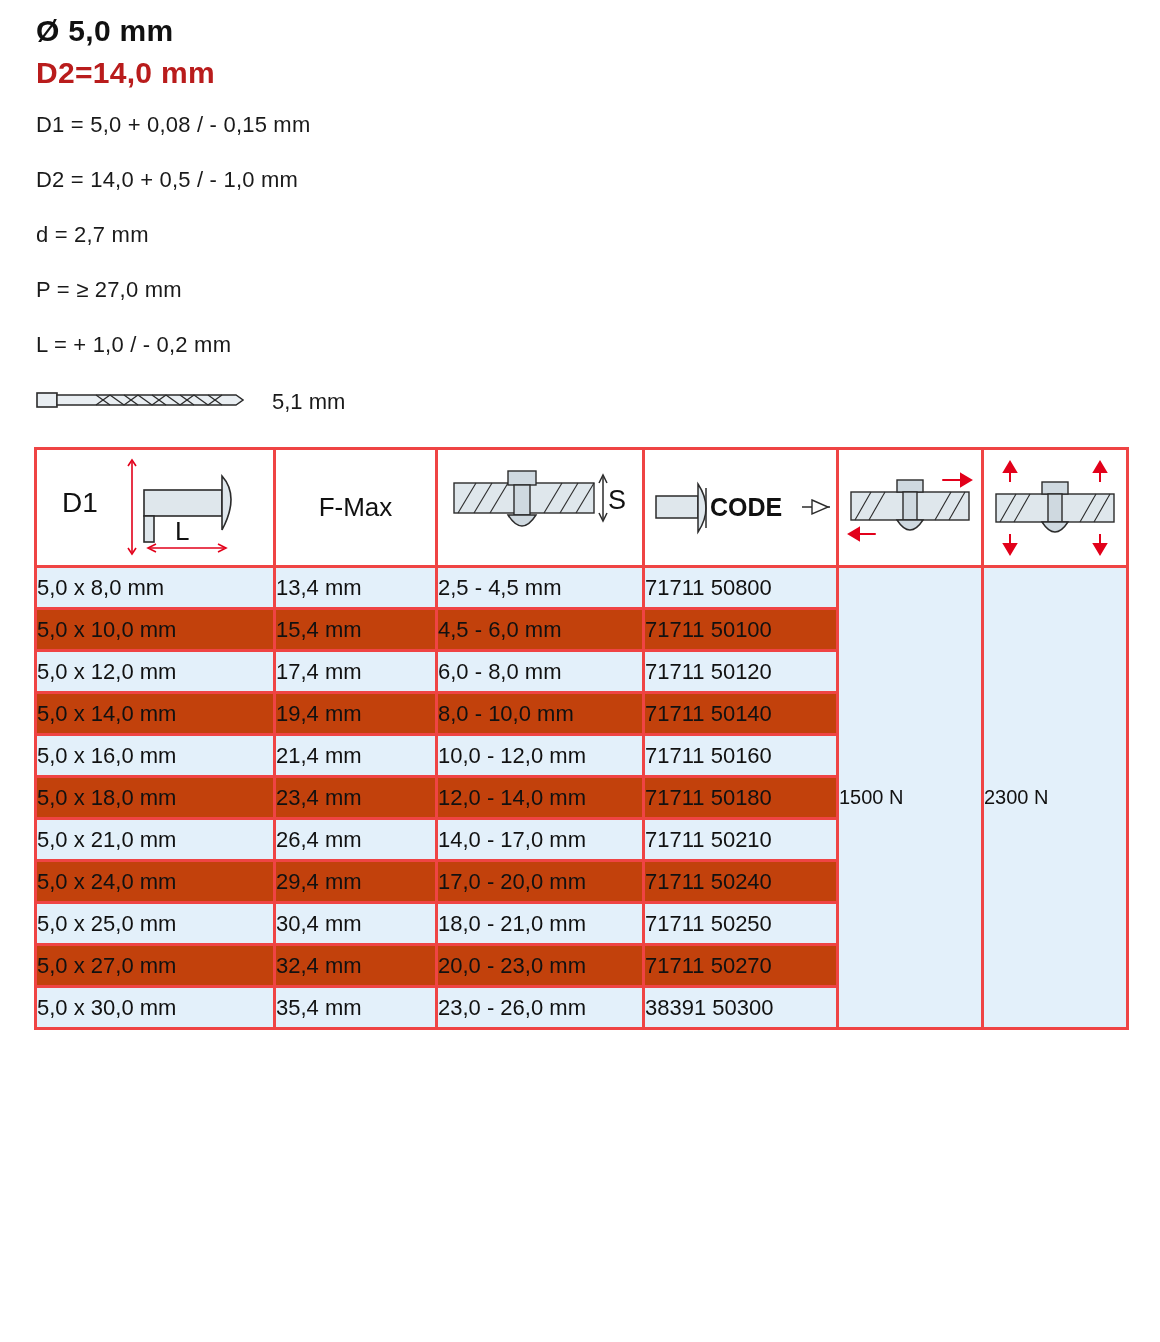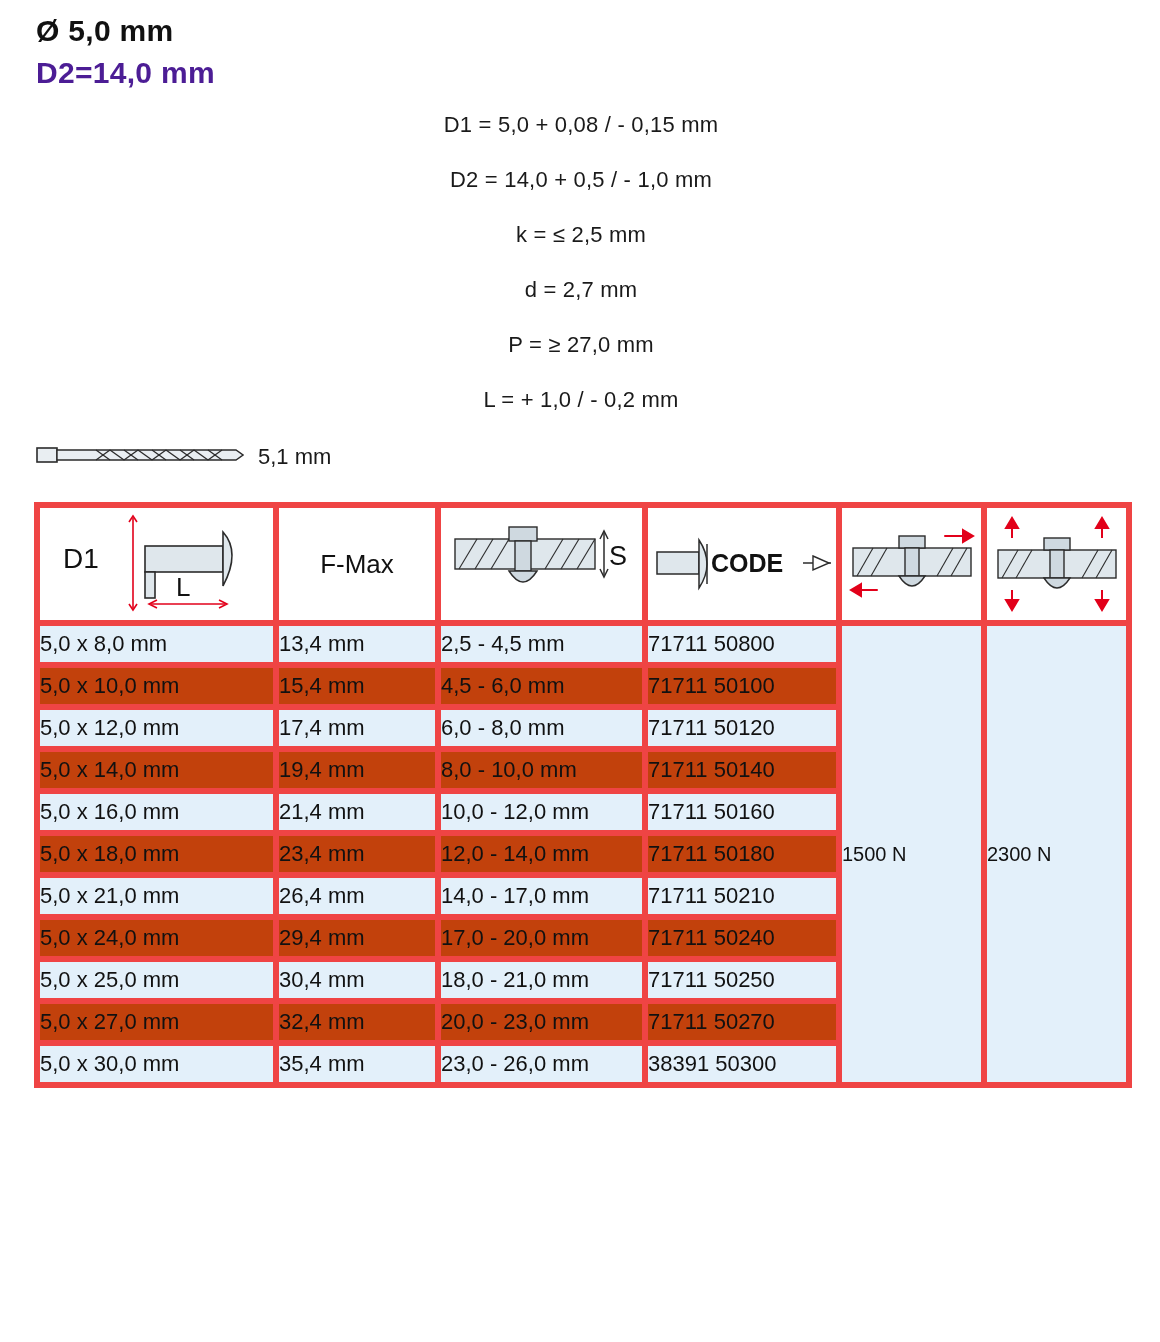--- a/index.html
+++ b/index.html
@@ -24,48 +24,47 @@
     font-weight: bold;
     letter-spacing: 0.3px;
     margin: 0 0 8px 2px;
     color: #111;
   }
   .title-sub {
     font-size: 30px;
     font-weight: bold;
     letter-spacing: 0.3px;
     margin: 0 0 22px 2px;
-    color: #4c1d95;
+    color: #b91c1c;
   }
   .spec-line {
     font-size: 22px;
     margin: 0 0 29px 2px;
     color: #1a1a1a;
     letter-spacing: 0.2px;
-    text-align: center;
   }
   .drill-row {
     display: flex;
     align-items: center;
     margin: 10px 0 30px 2px;
-    gap: 14px;
+    gap: 28px;
   }
   .drill-icon { flex: 0 0 auto; }
   .drill-label {
     font-size: 22px;
     color: #1a1a1a;
   }
 
   table.rivet {
     border-collapse: collapse;
     width: 1092px;
     table-layout: fixed;
   }
   table.rivet td, table.rivet th {
-    border: 6px solid #ef4444;
+    border: 3px solid #ef4444;
     padding: 0;
     vertical-align: middle;
   }
   thead th {
     height: 118px;
     background: #ffffff;
     font-weight: normal;
   }
   .hdr-fmax {
     font-size: 26px;
@@ -95,21 +94,20 @@
 <body>
 
 <div class="page">
   <div class="inner">
 
     <div class="title-main">Ø 5,0 mm</div>
     <div class="title-sub">D2=14,0 mm</div>
 
     <div class="spec-line">D1 = 5,0 + 0,08 / - 0,15 mm</div>
     <div class="spec-line">D2 = 14,0 + 0,5 / - 1,0 mm</div>
-    <div class="spec-line">k = ≤ 2,5 mm</div>
     <div class="spec-line">d = 2,7 mm</div>
     <div class="spec-line">P = ≥ 27,0 mm</div>
     <div class="spec-line">L = + 1,0 / - 0,2 mm</div>
 
     <div class="drill-row">
       <span class="drill-icon">
         <svg width="208" height="26" viewBox="0 0 208 26">
           <rect x="1" y="6" width="20" height="14" fill="#e9eef2" stroke="#2b2b2b" stroke-width="1.6"></rect>
           <path d="M21 8 H200 L207 13 L200 18 H21 Z" fill="#e9eef2" stroke="#2b2b2b" stroke-width="1.4"></path>
           <g stroke="#2b2b2b" stroke-width="1.3" fill="none">

